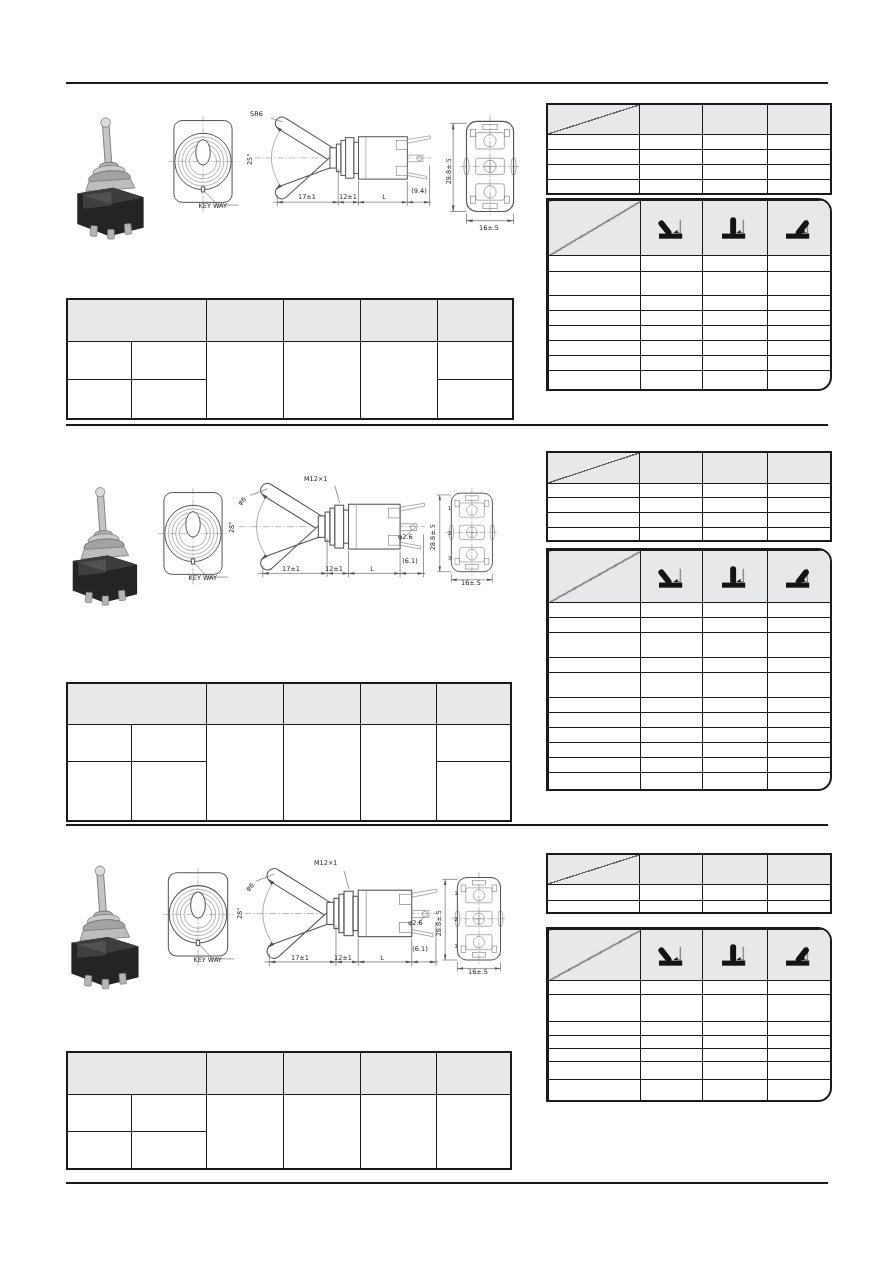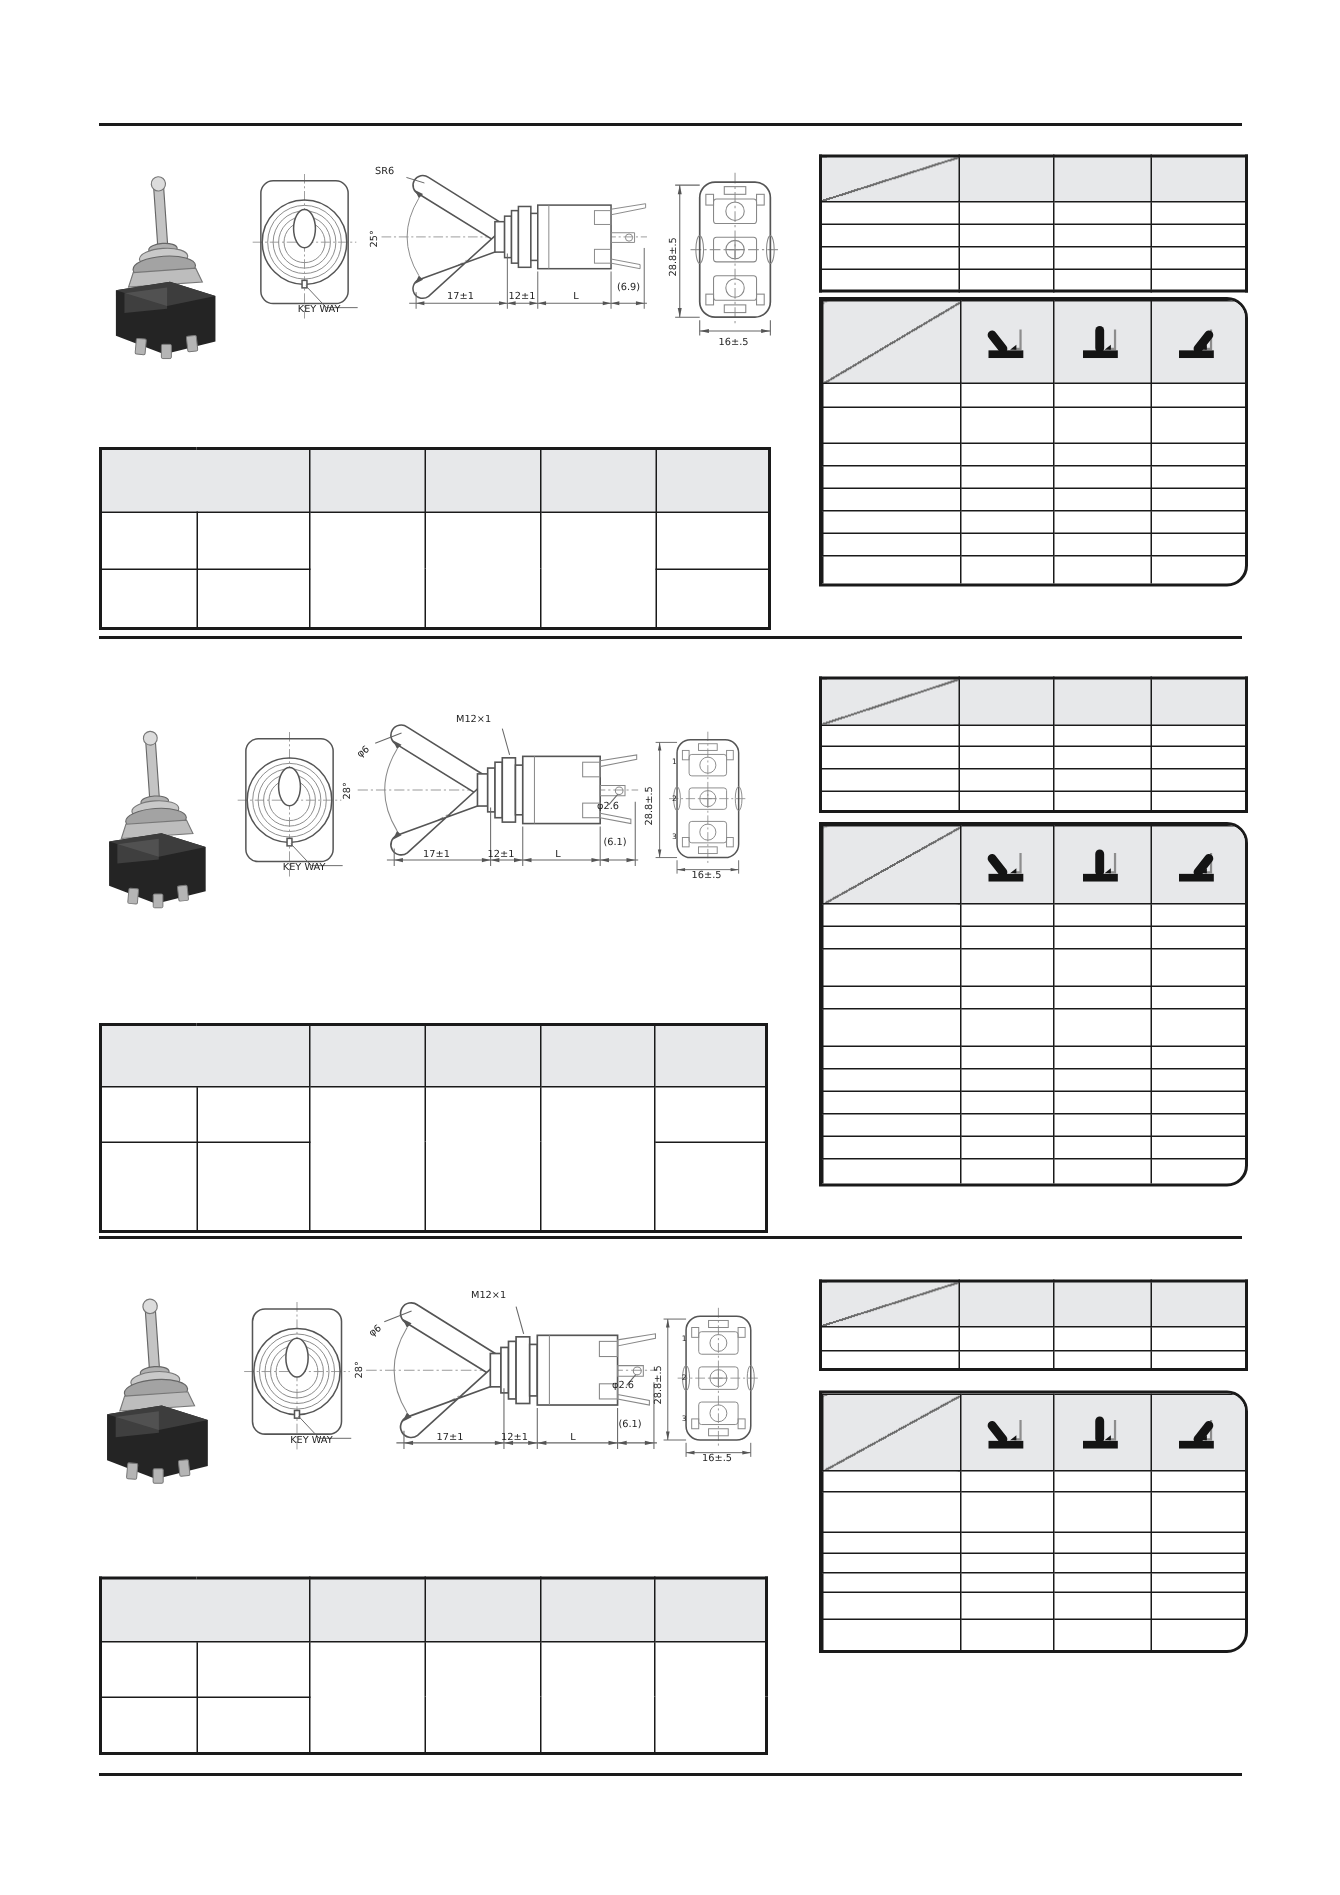--- a/index.html
+++ b/index.html
@@ -204,21 +204,21 @@
     <div class="draw" style="left:248px;top:110px;width:186px;height:106px">
       <svg>
           <use href="#sv-side"></use>
           <use href="#sv-lead-a"></use>
         </svg>
       <span class="lbl" style="left:2px;top:1px">SR6</span>
       <span class="lbl rot" style="left:-4px;top:46px">25°</span>
       <span class="lbl ctr" style="left:59px;top:84px">17±1</span>
       <span class="lbl ctr" style="left:100px;top:84px">12±1</span>
       <span class="lbl ctr" style="left:136px;top:84px">L</span>
-      <span class="lbl ctr" style="left:171px;top:78px">(6.9)</span>
+      <span class="lbl ctr" style="left:171px;top:78px">(9.4)</span>
     </div>
 
     <div class="draw" style="left:446px;top:108px;width:86px;height:125px">
       <svg>
           <use href="#sv-rear"></use>
         </svg>
       <span class="lbl rot" style="left:-10px;top:48%">28.8±.5</span>
       <span class="lbl ctr" style="left:50%;bottom:2px">16±.5</span>
     </div>
 

